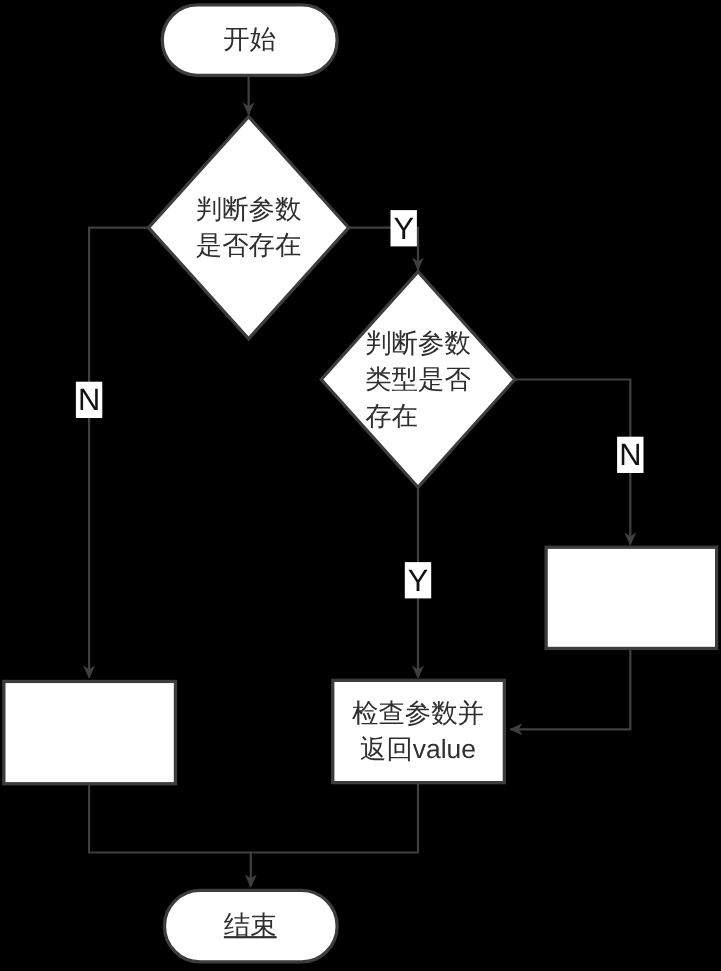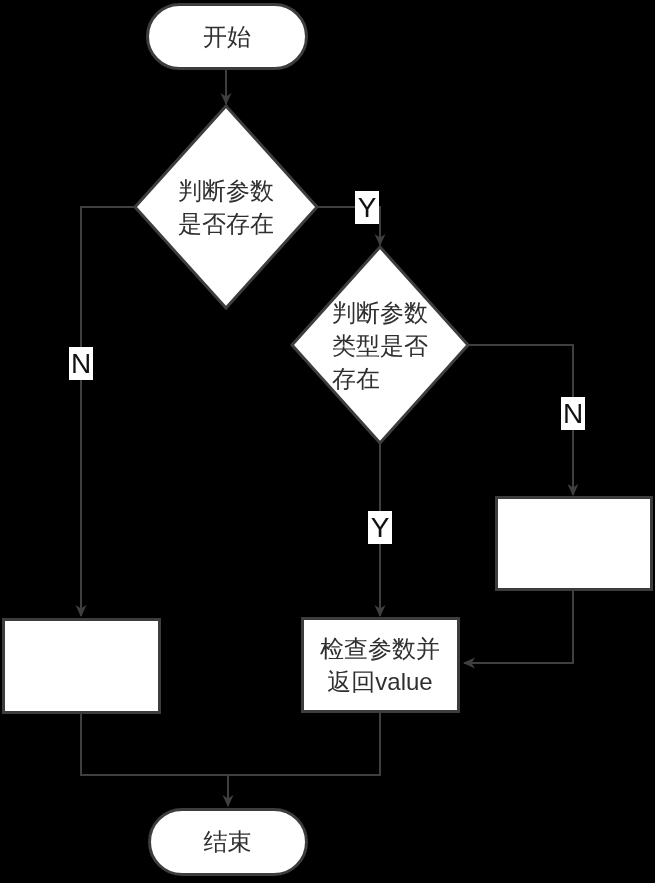--- a/index.html
+++ b/index.html
@@ -94,21 +94,21 @@
 存在</span>
   </div>
 
 
   <div class="node-label" style="left:302px; top:618px; width:156px; height:93px;">
     <span class="txt">检查参数并
 返回value</span>
   </div>
 
 
-  <div class="node-label" style="left:149px; top:809px; width:157px; height:65px;">
+  <div class="node-label" style="left:149px; top:809px; width:157px; height:65px;text-decoration:underline;">
     <span class="txt">结束</span>
   </div>
 
   <div class="branch-label" style="left:355px; top:191px;">Y</div>
 
   <div class="branch-label" style="left:69px; top:347px;">N</div>
 
   <div class="branch-label" style="left:561px; top:397px;">N</div>
 
   <div class="branch-label" style="left:368px; top:511px;">Y</div>

